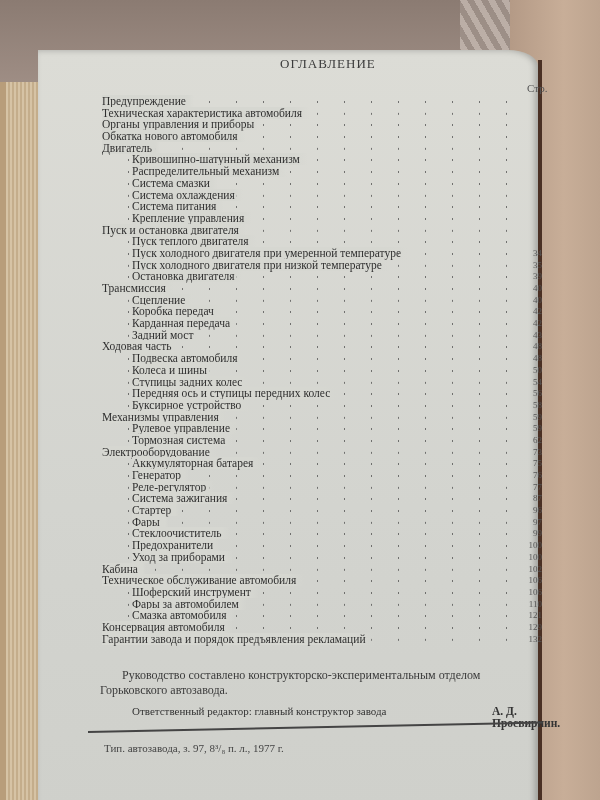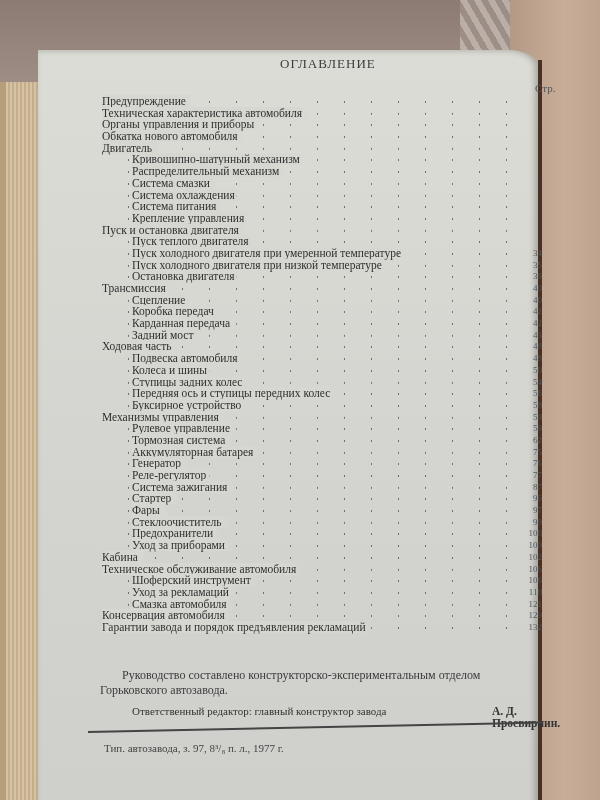--- a/index.html
+++ b/index.html
@@ -34,21 +34,21 @@
   }
   .gutter {
     position:absolute; left:538px; top:60px; width:4px; height:740px;
     background:#4a3024;
   }
   .title {
     position:absolute; left:280px; top:56px; font-size:13px; letter-spacing:1px;
     color:#3b3b3b;
   }
   .page-col-label {
-    position:absolute; left:527px; top:82px; font-size:11px; color:#555;margin-left:8px;
+    position:absolute; left:527px; top:82px; font-size:11px; color:#555;
   }
   .toc { position:absolute; left:102px; top:96px; width:440px; }
   .row {
     position:relative; height:11.7px; line-height:11.7px; font-size:11.5px;
     color:#2f2f2f; white-space:nowrap;
   }
   .row.sub { padding-left:30px; }
   .row .dots {
     position:absolute; left:0; right:22px; top:0; height:100%;
     background-image:radial-gradient(circle,#444 0.7px,transparent 1px);
@@ -112,33 +112,34 @@
     <div class="row sub"><span class="dots"></span><span class="label">Задний мост</span><span class="pg">43</span></div>
     <div class="row"><span class="dots"></span><span class="label">Ходовая часть</span><span class="pg">48</span></div>
     <div class="row sub"><span class="dots"></span><span class="label">Подвеска автомобиля</span><span class="pg">48</span></div>
     <div class="row sub"><span class="dots"></span><span class="label">Колеса и шины</span><span class="pg">50</span></div>
     <div class="row sub"><span class="dots"></span><span class="label">Ступицы задних колес</span><span class="pg">54</span></div>
     <div class="row sub"><span class="dots"></span><span class="label">Передняя ось и ступицы передних колес</span><span class="pg">56</span></div>
     <div class="row sub"><span class="dots"></span><span class="label">Буксирное устройство</span><span class="pg">58</span></div>
     <div class="row"><span class="dots"></span><span class="label">Механизмы управления</span><span class="pg">59</span></div>
     <div class="row sub"><span class="dots"></span><span class="label">Рулевое управление</span><span class="pg">59</span></div>
     <div class="row sub"><span class="dots"></span><span class="label">Тормозная система</span><span class="pg">62</span></div>
+    <div class="row"><span class="dots"></span><span class="label">Электрооборудование</span><span class="pg">73</span></div>
     <div class="row sub"><span class="dots"></span><span class="label">Аккумуляторная батарея</span><span class="pg">75</span></div>
     <div class="row sub"><span class="dots"></span><span class="label">Генератор</span><span class="pg">76</span></div>
     <div class="row sub"><span class="dots"></span><span class="label">Реле-регулятор</span><span class="pg">77</span></div>
     <div class="row sub"><span class="dots"></span><span class="label">Система зажигания</span><span class="pg">87</span></div>
     <div class="row sub"><span class="dots"></span><span class="label">Стартер</span><span class="pg">96</span></div>
     <div class="row sub"><span class="dots"></span><span class="label">Фары</span><span class="pg">97</span></div>
     <div class="row sub"><span class="dots"></span><span class="label">Стеклоочиститель</span><span class="pg">99</span></div>
     <div class="row sub"><span class="dots"></span><span class="label">Предохранители</span><span class="pg">100</span></div>
     <div class="row sub"><span class="dots"></span><span class="label">Уход за приборами</span><span class="pg">100</span></div>
     <div class="row"><span class="dots"></span><span class="label">Кабина</span><span class="pg">102</span></div>
     <div class="row"><span class="dots"></span><span class="label">Техническое обслуживание автомобиля</span><span class="pg">106</span></div>
     <div class="row sub"><span class="dots"></span><span class="label">Шоферский инструмент</span><span class="pg">106</span></div>
-    <div class="row sub"><span class="dots"></span><span class="label">Уход за рекламаций</span><span class="pg">110</span></div>
+    <div class="row sub"><span class="dots"></span><span class="label">Фары за автомобилем</span><span class="pg">110</span></div>
     <div class="row sub"><span class="dots"></span><span class="label">Смазка автомобиля</span><span class="pg">121</span></div>
     <div class="row"><span class="dots"></span><span class="label">Консервация автомобиля</span><span class="pg">129</span></div>
     <div class="row"><span class="dots"></span><span class="label">Гарантии завода и порядок предъявления рекламаций</span><span class="pg">132</span></div>
   </div>
 
 <div class="note">Руководство составлено конструкторско-экспериментальным отделом Горьковского автозавода.</div>
 
 <div class="editor">
   <span>Ответственный редактор: главный конструктор завода</span>
   <span class="name">А. Д. Просвирнин.</span>

